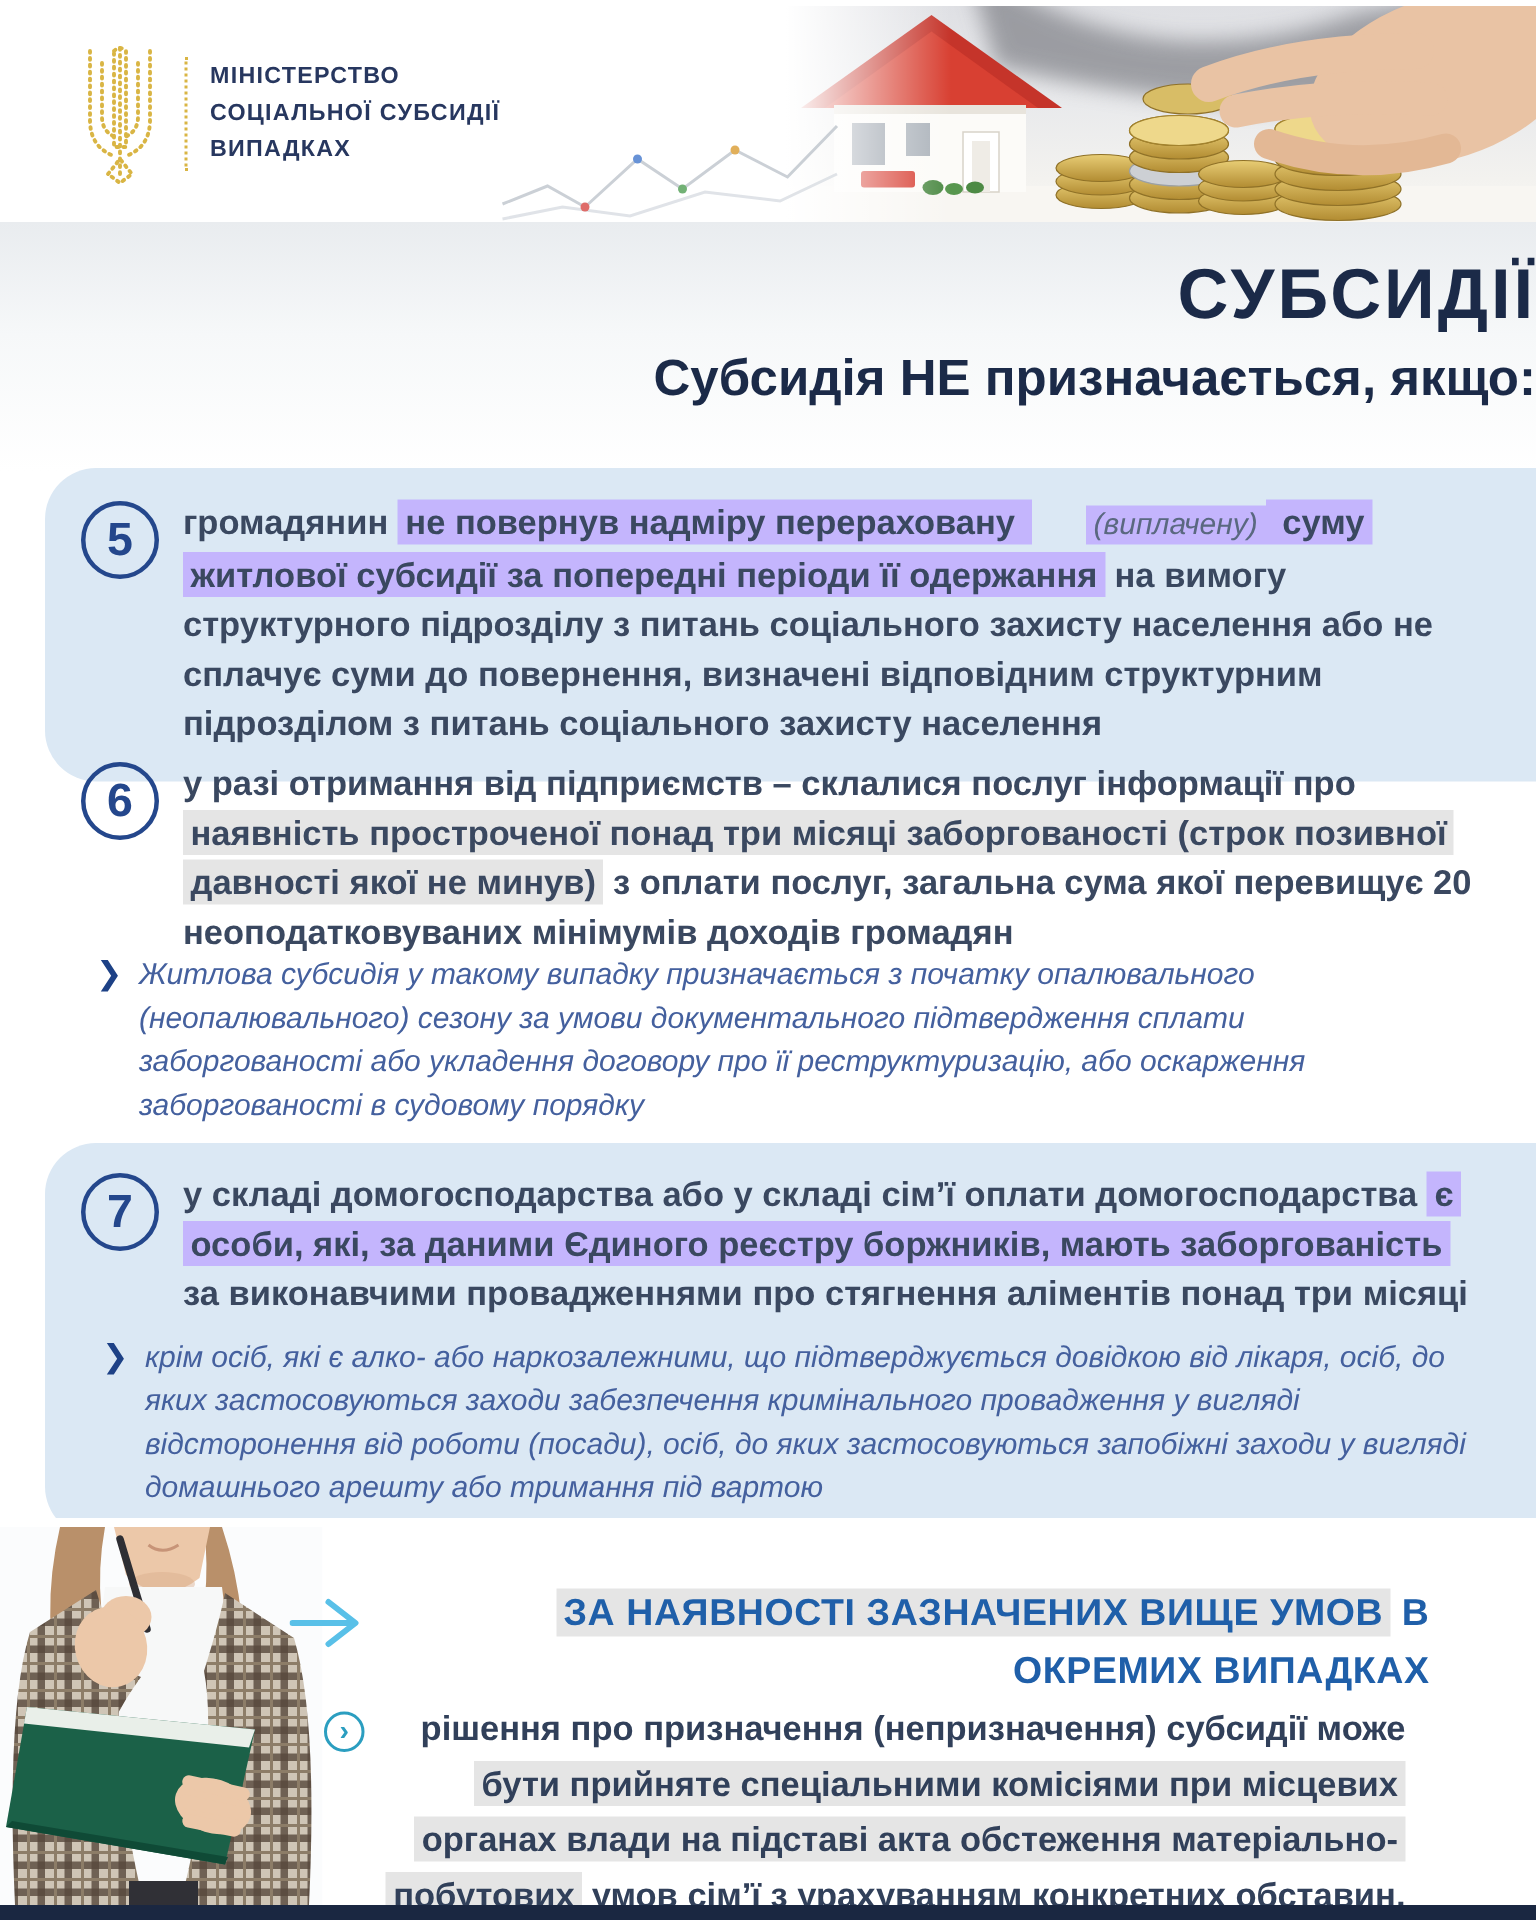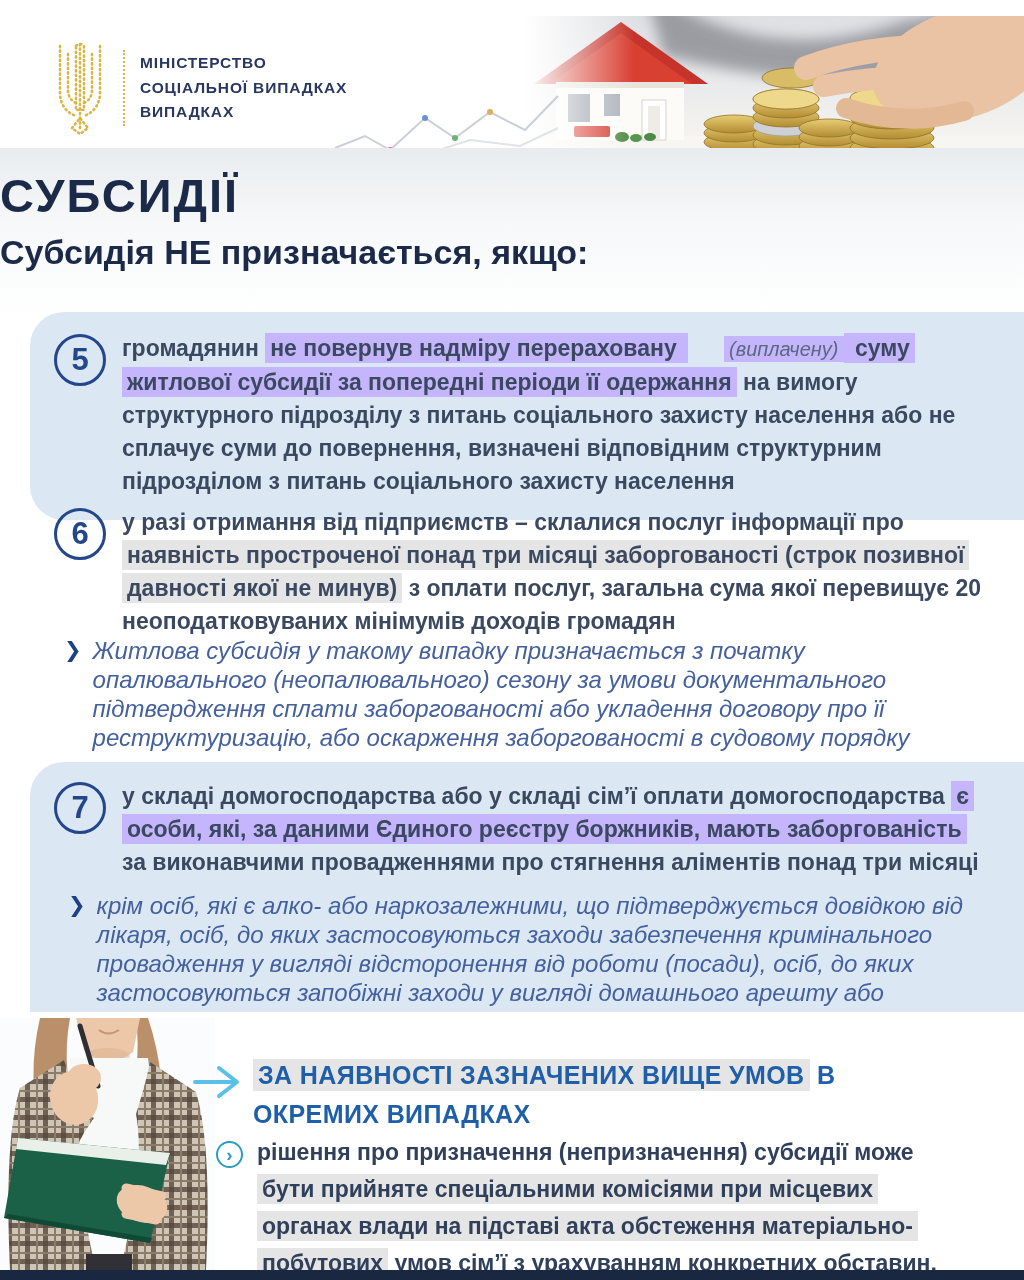--- a/index.html
+++ b/index.html
@@ -4,30 +4,30 @@
 <style>
   html,body{margin:0;padding:0;background:#888;}
   .page{
     position:relative;width:1024px;height:1280px;margin:0 auto;
     background:#ffffff;overflow:hidden;
     font-family:"Liberation Sans","DejaVu Sans",sans-serif;
   }
   .abs{position:absolute;}
 
   
-  .header{position:absolute;top:16px;left:0;right:0;height:148px;background:#fff;}
+  .header{position:absolute;top:4px;left:0;right:0;height:148px;background:#fff;}
   .photo-svg{position:absolute;top:0;right:0;width:500px;height:148px;display:block;}
   .chart-doodle{position:absolute;top:72px;left:330px;width:230px;height:76px;opacity:.85;}
   .logo-wrap{position:absolute;left:52px;top:24px;display:flex;align-items:center;gap:15px;}
   .trident-svg{width:56px;height:96px;display:block;}
   .logo-sep{width:0;height:76px;border-left:2px dotted #d9b544;}
   .ministry{color:#27375f;font-weight:bold;font-size:15.5px;line-height:1.6;letter-spacing:.055em;}
 
   
-  .title-band{position:absolute;top:148px;left:0;right:0;height:166px;text-align:left;
+  .title-band{position:absolute;top:148px;left:0;right:0;height:166px;text-align:right;
     background:linear-gradient(180deg,#e9ecef 0%,#f6f8f9 45%,#ffffff 100%);}
   .title-main{margin:20px 0 10px;font-size:47px;font-weight:bold;letter-spacing:2px;color:#1b2a48;}
   .title-sub{margin:0;font-size:34px;font-weight:bold;color:#1b2a48;}
 
   
   .blue-block{background:#dbe8f4;border-radius:34px 0 0 34px;left:30px;right:0;box-sizing:border-box;}
   .block5{top:312px;padding:20px 40px 22px 24px;}
   .block7{top:762px;padding:18px 40px 18px 24px;}
   .item-row{display:flex;align-items:flex-start;}
   .num-circle{flex:none;width:52px;height:52px;border:3.5px solid #24478c;border-radius:50%;
@@ -37,24 +37,24 @@
   .sec6{top:506px;left:30px;right:0;padding:0 40px 0 24px;display:flex;box-sizing:border-box;}
 
   .hl-w{background:#c4b5fd;padding:2px 5px;box-decoration-break:clone;-webkit-box-decoration-break:clone;}
   .hl-b{background:#e5e5e5;padding:2px 5px;box-decoration-break:clone;-webkit-box-decoration-break:clone;}
   .it{font-style:italic;font-weight:normal;font-size:20px;color:#5a6880;margin-left:36px;}
 
   .note{display:flex;gap:11px;align-items:flex-start;}
   .note6{top:636px;left:64px;right:40px;}
   .note-in7{margin:12px 0 0 14px;}
   .chev{flex:none;font-style:normal;color:#1d4186;font-weight:bold;font-size:21px;line-height:28px;}
-  .note-text{margin:0;font-style:italic;color:#44609e;font-size:24px;line-height:29px;font-weight:normal;}
-
-  
-  .bottom{position:absolute;top:1012px;left:0;right:0;height:268px;background:#fff;}
+  .note-text{margin:0;font-style:italic;color:#44609e;font-size:20px;line-height:29px;font-weight:normal;}
+
+  
+  .bottom{position:absolute;top:1012px;left:0;right:0;height:268px;background:#fff;text-align:right;}
   .woman-svg{position:absolute;left:0;top:6px;width:215px;height:252px;display:block;}
   .arrow-svg{position:absolute;left:193px;top:52px;width:54px;height:36px;display:block;}
   .bottom-head{position:absolute;left:253px;top:44px;width:700px;
     font-size:25px;font-weight:bold;color:#1f5fa9;line-height:1.55;letter-spacing:.4px;}
   .bullet-row{position:absolute;left:216px;top:122px;width:740px;display:flex;gap:14px;align-items:flex-start;}
   .bullet-ic{flex:none;width:27px;height:27px;border:2px solid #2b9ec0;border-radius:50%;box-sizing:border-box;
     display:flex;align-items:center;justify-content:center;color:#2b9ec0;font-size:19px;font-weight:bold;
     margin-top:7px;line-height:1;}
   .bullet-text{margin:0;width:680px;font-size:23px;font-weight:600;color:#31405a;line-height:37px;}
 
@@ -154,21 +154,21 @@
           <path d="M48,6 V52 Q48,70 32,76"></path>
           <path d="M40,14 V50 Q40,60 30,64"></path>
           <path d="M24,6 Q28,2 32,6 V70 H24 Z"></path>
           <path d="M28,4 V88"></path>
           <path d="M20,88 L28,78 L36,88 L28,94 Z"></path>
         </g>
       </svg>
       <div class="logo-sep"></div>
       <div class="ministry">
         <div>МІНІСТЕРСТВО</div>
-        <div>СОЦІАЛЬНОЇ ВИПАДКАХ</div>
+        <div>СОЦІАЛЬНОЇ СУБСИДІЇ</div>
         <div>ВИПАДКАХ</div>
       </div>
     </div>
   </div>
 
   <div class="title-band">
     <h1 class="title-main">СУБСИДІЇ</h1>
     <h2 class="title-sub">Субсидія НЕ призначається, якщо:</h2>
   </div>
 

